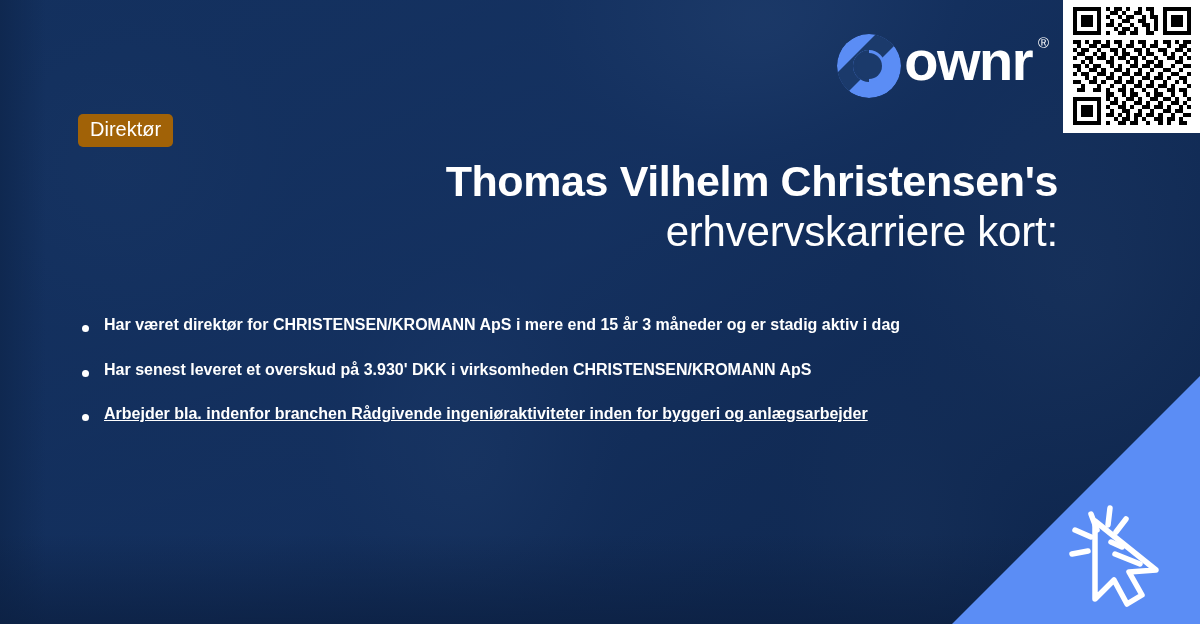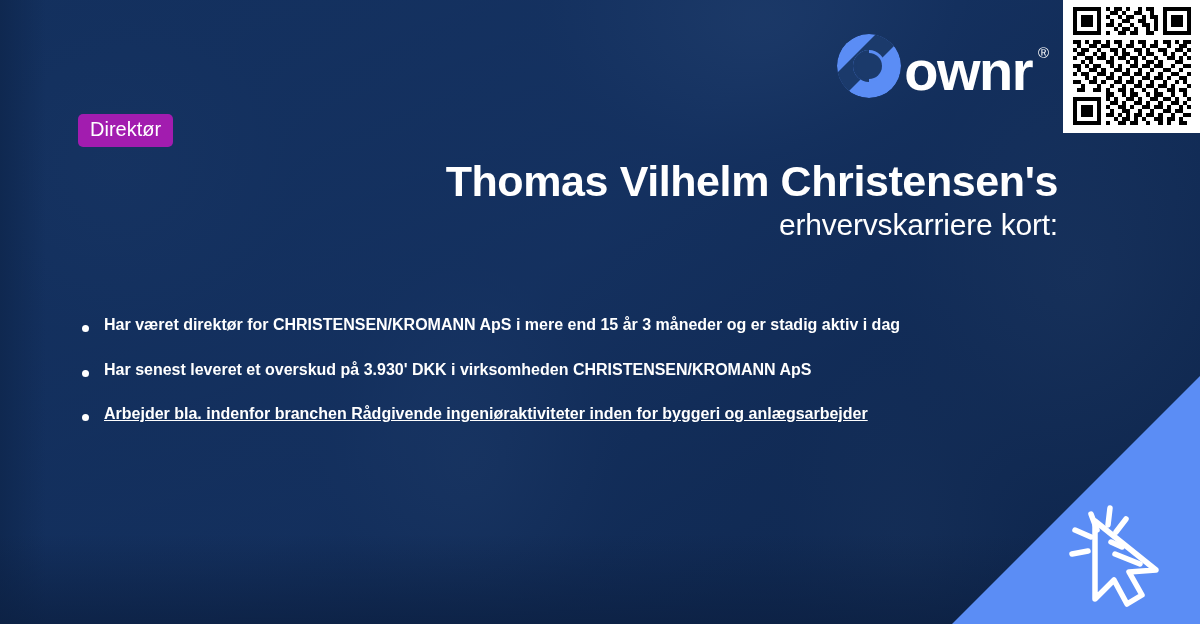--- a/index.html
+++ b/index.html
@@ -75,21 +75,21 @@
     width:137px; height:133px;
     background:#ffffff;
     padding:7px 6px 8px 7px;
     display:flex; align-items:center; justify-content:center;
   }
   .qr-panel svg { display:block; width:100%; height:100%; }
 
   
   .logo {
     position:absolute; top:33px; right:168px;
-    display:flex; align-items:flex-end; gap:2px;
+    display:flex; align-items:flex-start; gap:2px;
   }
   .logo-mark { width:66px; height:66px; flex:0 0 auto; }
   .logo-word {
     position:relative;
     color:#ffffff;
     font-size:56px;
     font-weight:bold;
     letter-spacing:-1.5px;
     line-height:1;
   }
@@ -97,42 +97,42 @@
     position:absolute; top:2px; right:-17px;
     font-size:15px; font-weight:normal; letter-spacing:0;
   }
 
   
   .content { position:absolute; left:78px; top:0; right:0; bottom:0; }
 
   .badge {
     position:absolute; top:114px; left:0;
     display:inline-block;
-    background:#a21caf;
+    background:#a16207;
     color:#ffffff;
     font-size:20px;
     padding:4px 12px 6px;
     border-radius:5px;
     line-height:1.15;
     white-space:nowrap;
     text-align:center;
   }
 
   .title-block { position:absolute; top:157px; left:0; width:980px;text-align:right; }
   .title-line-1 {
     color:#ffffff;
     font-size:43px;
     font-weight:bold;
     line-height:1.13;
     letter-spacing:-.4px;
     white-space:nowrap;
   }
   .title-line-2 {
     color:#ffffff;
-    font-size:30px;
+    font-size:42px;
     font-weight:normal;
     line-height:1.26;
     letter-spacing:-.2px;
     white-space:nowrap;
   }
 
   .bullets { position:absolute; top:313px; left:0; width:900px; }
   .bullet-item {
     position:relative;
     color:#ffffff;

